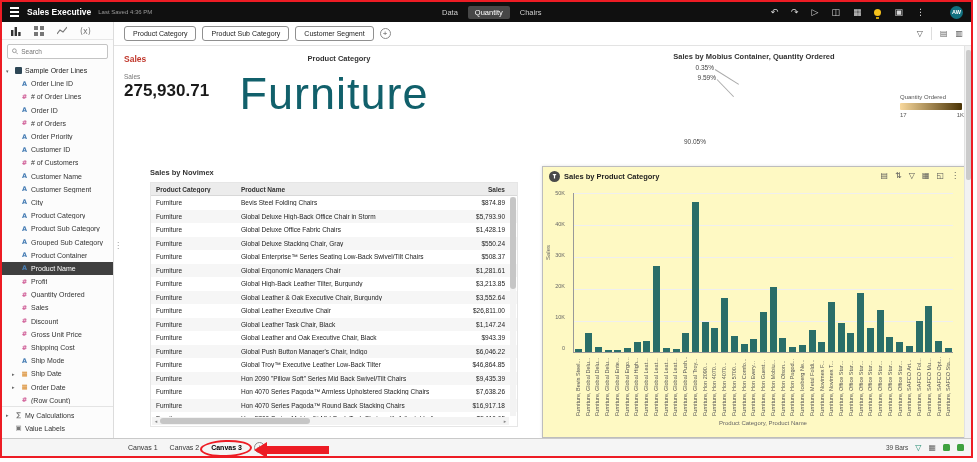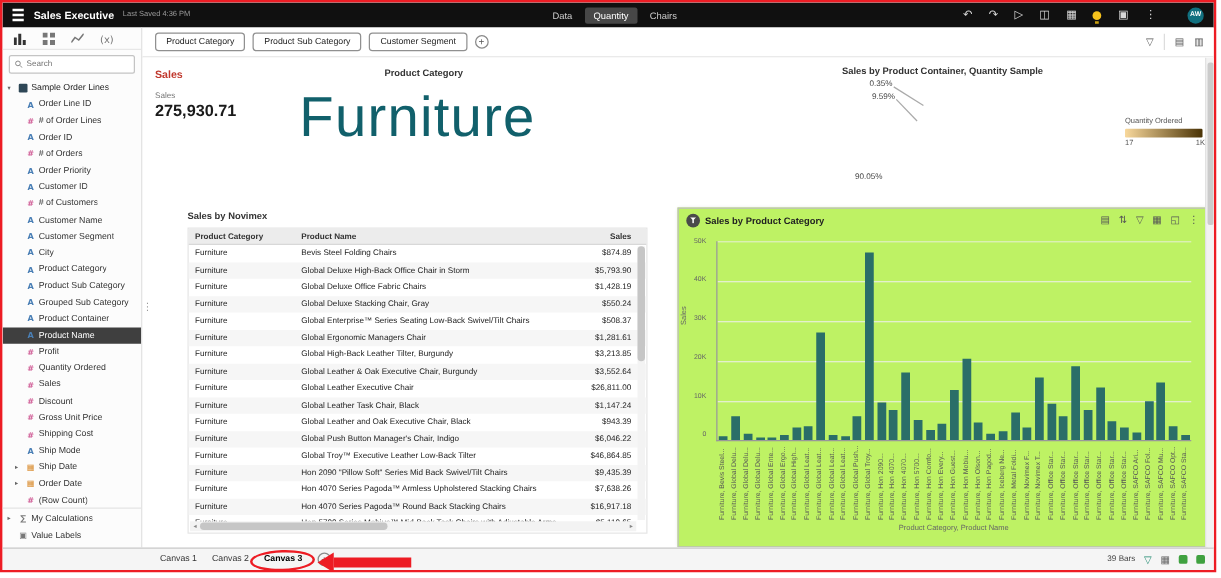--- a/index.html
+++ b/index.html
@@ -50,21 +50,21 @@
   .fb-right{position:absolute;right:8px;top:0;height:100%;display:flex;align-items:center;gap:8px}
   .fb-icon{font-family:"DejaVu Sans",sans-serif;font-size:8px;color:#555;cursor:pointer}
   .fb-div{width:1px;height:13px;background:#ddd}
 
   
   #canvas{position:absolute;left:0;top:24px;right:0;bottom:0;background:#fff;overflow:hidden}
   .viz-title{font-size:7.5px;font-weight:bold;color:#333}
   #kpi{position:absolute;left:10px;top:8px}
   .kpi-header{font-size:8.5px;font-weight:bold;color:#c1392e}
   .kpi-label{font-size:6.5px;color:#777;margin-top:9px}
-  .kpi-value{font-size:13px;font-weight:bold;color:#1a1a1a;margin-top:1px}
+  .kpi-value{font-size:17px;font-weight:bold;color:#1a1a1a;margin-top:1px}
   #cat-title{position:absolute;left:120px;top:8px;width:210px;text-align:center}
   #cat-value{position:absolute;left:50px;top:22px;width:340px;text-align:center;font-size:45px;color:#11606b;letter-spacing:1px}
   #donut-title{position:absolute;left:490px;top:6px;width:300px;text-align:center}
   #donut{position:absolute;left:600px;top:34px;width:78px;height:78px;border-radius:50%;cursor:pointer}
   .hole{position:absolute;left:19px;top:19px;width:40px;height:40px;border-radius:50%;background:#fff;display:flex;align-items:center;justify-content:center;font-size:7.5px;font-weight:bold;color:#222}
   .d-lab{position:absolute;font-size:6.5px;color:#444;width:44px;text-align:right}
   #dlab-0{left:556px;top:18px}
   #dlab-1{left:558px;top:28px}
   #dlab-2{left:548px;top:92px}
   .leader{position:absolute;height:1px;background:#aaa;transform-origin:left center}
@@ -85,21 +85,21 @@
   .col1{flex:1;padding-left:4px;white-space:nowrap;overflow:hidden;text-overflow:ellipsis}
   .col2{width:56px;padding-right:12px;text-align:right;flex:none;white-space:nowrap}
   .t-vscroll{position:absolute;right:1px;top:14px;bottom:10px;width:6px;background:#f3f3f3}
   .thumb-v{position:absolute;top:0;left:0;width:6px;height:92px;background:#c6c6c6;border-radius:3px}
   .t-hscroll{position:absolute;left:1px;right:8px;bottom:1px;height:8px;background:#f3f3f3;display:flex;align-items:center}
   .sc-arrow{font-size:5px;color:#888;width:8px;text-align:center;font-family:"DejaVu Sans",sans-serif}
   .thumb-h{width:150px;height:6px;background:#c6c6c6;border-radius:3px}
   .sc-arrow.right{margin-left:auto}
 
   
-  #bar-panel{position:absolute;left:428px;top:120px;width:424px;height:272px;background:#bef264;border:1px solid #bdbdbd;box-shadow:0 0 3px rgba(0,0,0,.12)}
+  #bar-panel{position:absolute;left:428px;top:120px;width:424px;height:272px;background:#fef9c3;border:1px solid #bdbdbd;box-shadow:0 0 3px rgba(0,0,0,.12)}
   .p-header{height:18px;display:flex;align-items:center;gap:4px;padding:0 6px}
   .badge{width:11px;height:11px;border-radius:50%;background:#4a4a4a;position:relative;flex:none}
   .badge::after{content:'';position:absolute;left:3px;top:3px;width:5px;height:5px;background:#fff;clip-path:polygon(0 0,100% 0,62% 45%,62% 100%,38% 100%,38% 45%)}
   .p-title{font-size:7.5px;font-weight:bold;color:#222;white-space:nowrap}
   #panel-toolbar{margin-left:auto;display:flex;align-items:center;gap:7px}
   .p-icon{font-family:"DejaVu Sans",sans-serif;font-size:8px;color:#555;cursor:pointer;line-height:1}
   #y-axis-label{position:absolute;left:2px;top:78px;writing-mode:vertical-rl;transform:rotate(180deg);font-size:6px;color:#666}
   #yticks{position:absolute;left:0;top:26px;width:26px;height:160px;display:flex;flex-direction:column;justify-content:space-between}
   .ytick{font-size:5.5px;color:#666;text-align:right;padding-right:4px;line-height:5px;transform:translateY(-2px)}
   #plot{position:absolute;left:30px;top:26px;width:380px;height:160px;border-left:1px solid #999;border-bottom:1px solid #999;background-image:linear-gradient(#efefef 1px,transparent 1px);background-size:100% 32px}
@@ -366,21 +366,21 @@
 
       <div id="kpi">
         <div class="kpi-header">Sales</div>
         <div class="kpi-label">Sales</div>
         <div class="kpi-value">275,930.71</div>
       </div>
 
       <div id="cat-title" class="viz-title">Product Category</div>
       <div id="cat-value">Furniture</div>
 
-      <div id="donut-title" class="viz-title">Sales by Product Container, Quantity Sample</div>
+      <div id="donut-title" class="viz-title">Sales by Mobius Container, Quantity Ordered</div>
       <div class="d-lab" id="dlab-0">0.35%</div>
       <div class="d-lab" id="dlab-1">9.59%</div>
       <div class="d-lab" id="dlab-2">90.05%</div>
       <div class="leader" id="lead-0"></div>
       <div class="leader" id="lead-1"></div>
       <div id="legend">
         <div class="lg-title">Quantity Ordered</div>
         <div id="legend-bar" style="background: linear-gradient(90deg, rgb(248, 216, 156), rgb(74, 51, 5));"></div>
         <div class="lg-range">
           <span>17</span>

